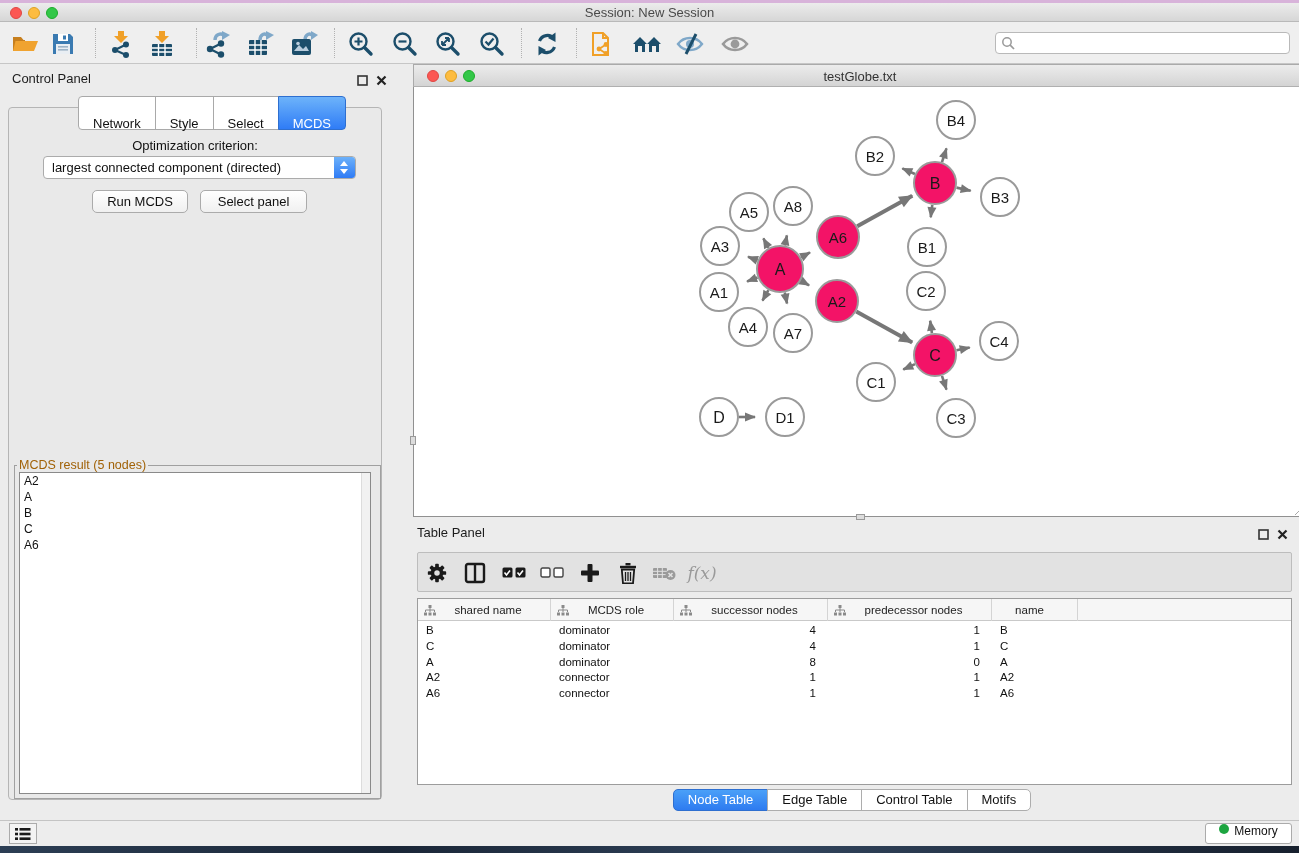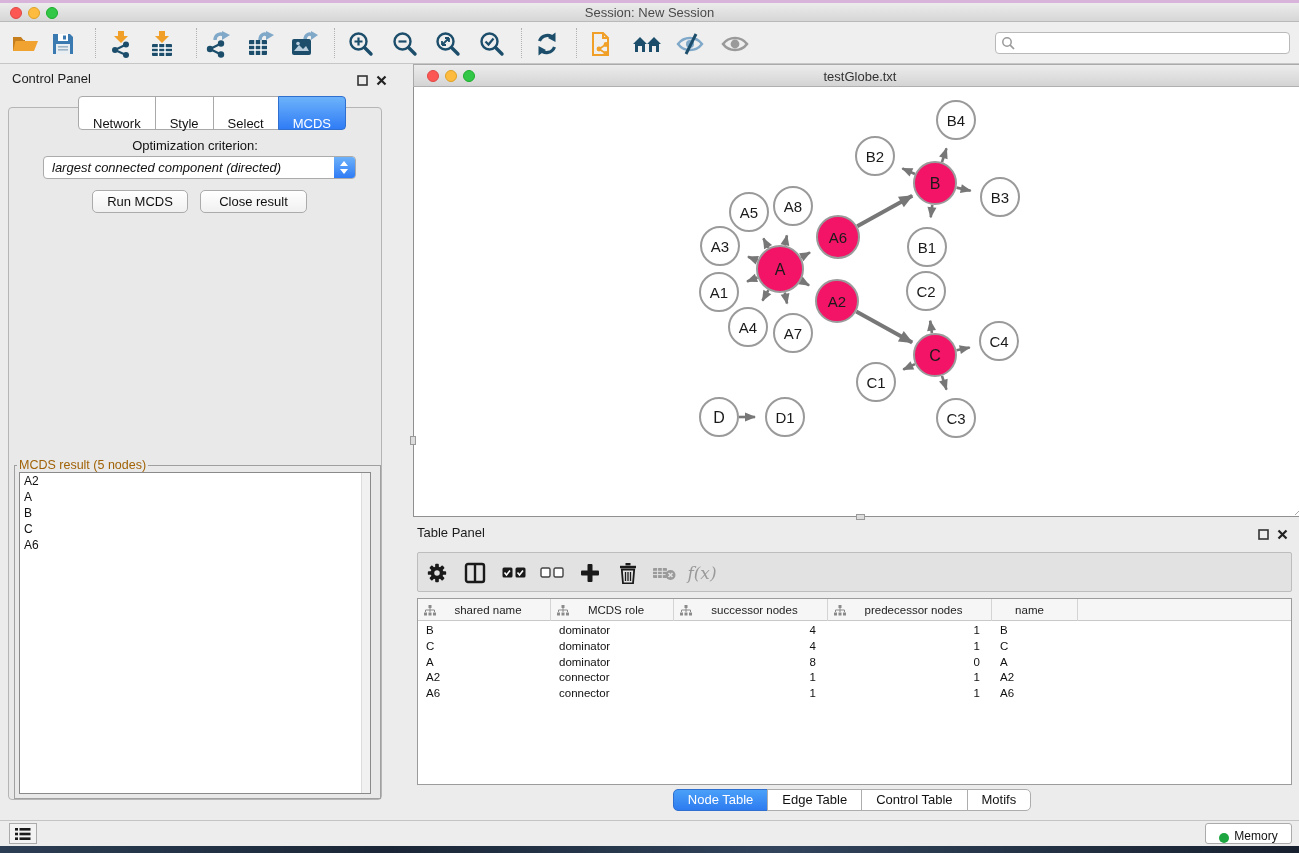--- a/index.html
+++ b/index.html
@@ -37,21 +37,21 @@
     background:#e9e9e9; border:1px solid #b5b5b5; border-radius:4px; }
   .seg-tabs { position:absolute; display:flex; z-index:3; }
   .seg-tab { height:23px; line-height:21px; padding:16px 14px; font-size:13px; color:#111;
     background:#fff; border:1px solid #a9a9a9; margin-left:-1px; text-align:center; }
   .seg-tab.first { border-radius:4px 0 0 4px; margin-left:0; }
   .seg-tab.last { border-radius:0 4px 4px 0; }
   .seg-tab.active { background:linear-gradient(#6db3fa,#2f7cf6); color:#fff; border-color:#2e6fd0; }
   .cp-label { position:absolute; left:0; top:138px; width:390px; text-align:center;
     font-size:13px; color:#111; }
   .dropdown { position:absolute; left:43px; top:156px; width:313px; height:23px; background:#fff;
-    border:1px solid #ababab; border-radius:4px; display:flex; align-items:center;font-style:italic; }
+    border:1px solid #ababab; border-radius:4px; display:flex; align-items:center; }
   .dropdown .dd-text { flex:1; font-size:13px; color:#111; padding-left:8px; white-space:nowrap; }
   .dd-stepper { width:21px; height:21px; border-radius:0 3px 3px 0;
     background:linear-gradient(#6cb1fa,#2f7bf5); position:relative; }
   .dd-stepper::before { content:""; position:absolute; left:6px; top:4px; border:4px solid transparent;
     border-bottom:5px solid #fff; border-top:none; }
   .dd-stepper::after { content:""; position:absolute; left:6px; bottom:4px; border:4px solid transparent;
     border-top:5px solid #fff; border-bottom:none; }
   .cp-btn { position:absolute; top:190px; height:23px; background:linear-gradient(#ffffff,#f0f0f0);
     border:1px solid #ababab; border-radius:5px; font-size:13px; color:#111;
     font-family:"Liberation Sans",sans-serif; }
@@ -110,21 +110,21 @@
   .bt-tab.first { border-radius:5px 0 0 5px; margin-left:0; }
   .bt-tab.last { border-radius:0 5px 5px 0; }
   .bt-tab.active { background:linear-gradient(#4aa0f8,#2e7bf0); color:#fff; border-color:#2e6fd0; }
 
   
   .statusbar { position:absolute; left:0; top:820px; width:1299px; height:26px;
     background:#ededed; border-top:1px solid #c4c4c4; }
   .sb-list-btn { position:absolute; left:9px; top:2px; width:28px; height:21px; background:#f3f3f3;
     border:1px solid #ababab; display:flex; align-items:center; justify-content:center; }
   .memory-btn { position:absolute; right:7px; top:2px; width:87px; height:21px; background:#fff;
-    border:1px solid #ababab; border-radius:3px; display:flex; align-items:flex-end; justify-content:center;
+    border:1px solid #ababab; border-radius:3px; display:flex; align-items:flex-start; justify-content:center;
     gap:5px; font-size:12px; color:#111; }
   .mem-dot { width:10px; height:10px; border-radius:50%; background:#1da540; }
   .desktop-bottom { position:absolute; left:0; top:846px; width:1299px; height:7px;
     background:linear-gradient(90deg,#2c3e54,#1a2637 30%,#31445c 60%,#17202e); }
 </style>
 </head>
 <body>
 
 <div id="app">
   <div class="desktop-top"></div>
@@ -296,21 +296,21 @@
       <span class="seg-tab">Select</span>
       <span class="seg-tab last active">MCDS</span>
     </div>
 
   <div class="cp-label">Optimization criterion:</div>
   <div class="dropdown">
     <span class="dd-text">largest connected component (directed)</span>
     <span class="dd-stepper"></span>
   </div>
   <button class="cp-btn" style="left:92px; width:96px;">Run MCDS</button>
-  <button class="cp-btn" style="left:200px; width:107px;">Close result</button>
+  <button class="cp-btn" style="left:200px; width:107px;">Select panel</button>
 
   <fieldset class="mcds-fieldset">
     <legend>MCDS result (5 nodes)</legend>
     <div class="mcds-list" id="mcds-list">
       <div class="mcds-scroll"></div>
     <div class="mcds-item">A2</div>
         <div class="mcds-item">A</div>
         <div class="mcds-item">B</div>
         <div class="mcds-item">C</div>
         <div class="mcds-item">A6</div>

